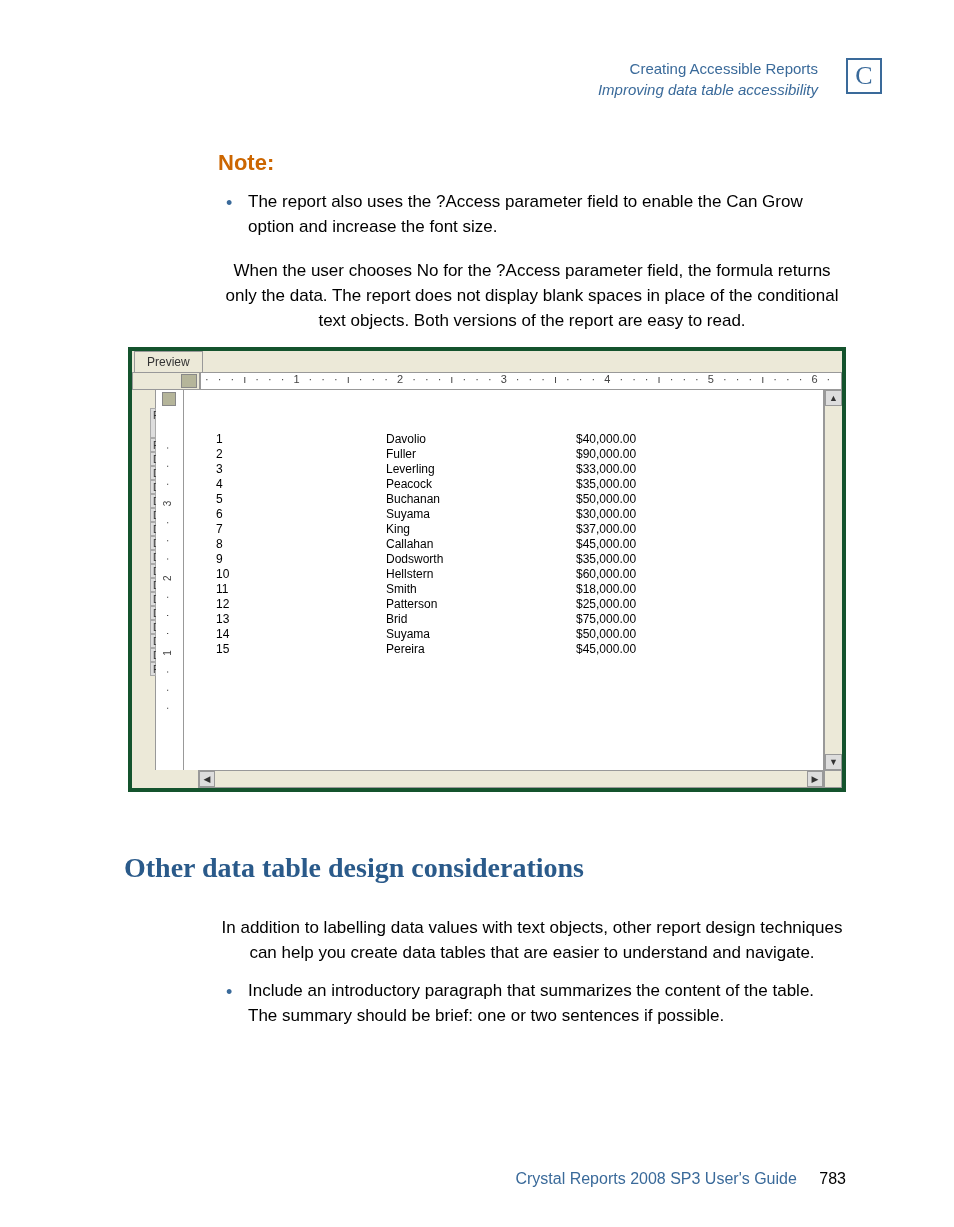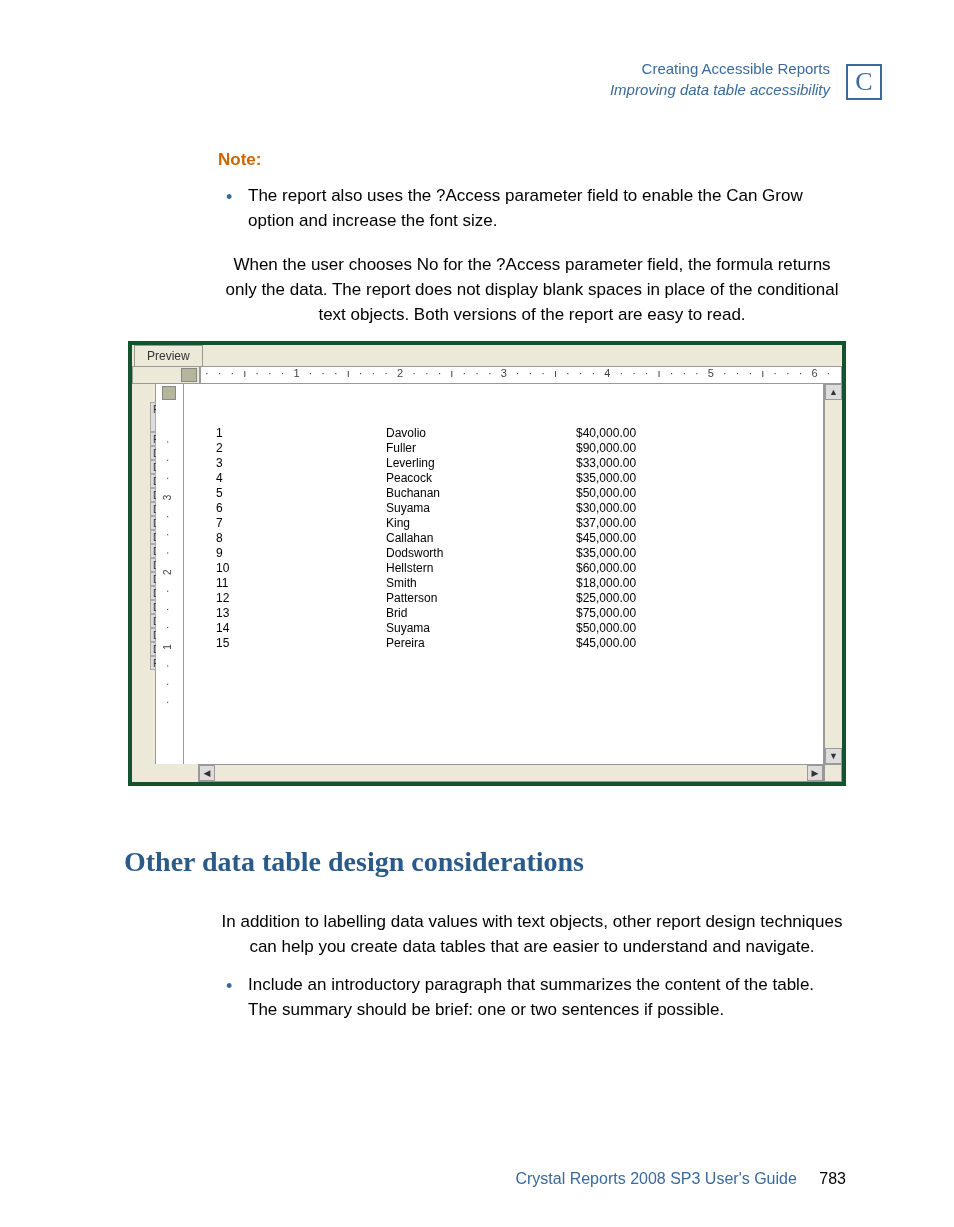--- a/index.html
+++ b/index.html
@@ -9,22 +9,22 @@
       width: 954px;
       height: 1227px;
       position: relative;
       color: #000;
     }
     .header {
       text-align: right;
       padding: 58px 72px 0 0;
       display: flex;
       justify-content: flex-end;
-      align-items: flex-end;
-      gap: 16px;
+      align-items: flex-start;
+      gap: 28px;
       margin-left: 36px;
     }
     .header-text {
       text-align: right;
       font-size: 15px;
       line-height: 1.4;
     }
     .header-title { color: #3a6a9a; }
     .header-subtitle { color: #3a6a9a; font-style: italic; }
     .logo {
@@ -38,21 +38,21 @@
       font-size: 26px;
       font-weight: normal;
       font-family: Georgia, serif;
     }
     .content {
       padding: 50px 108px 0 218px;
     }
     .note-title {
       color: #cc6600;
       font-weight: bold;
-      font-size: 17px;
+      font-size: 22px;
       margin-bottom: 14px;
     }
     .bullet-list {
       list-style: none;
       margin-bottom: 20px;
     }
     .bullet-list li {
       position: relative;
       padding-left: 30px;
       font-size: 17px;

